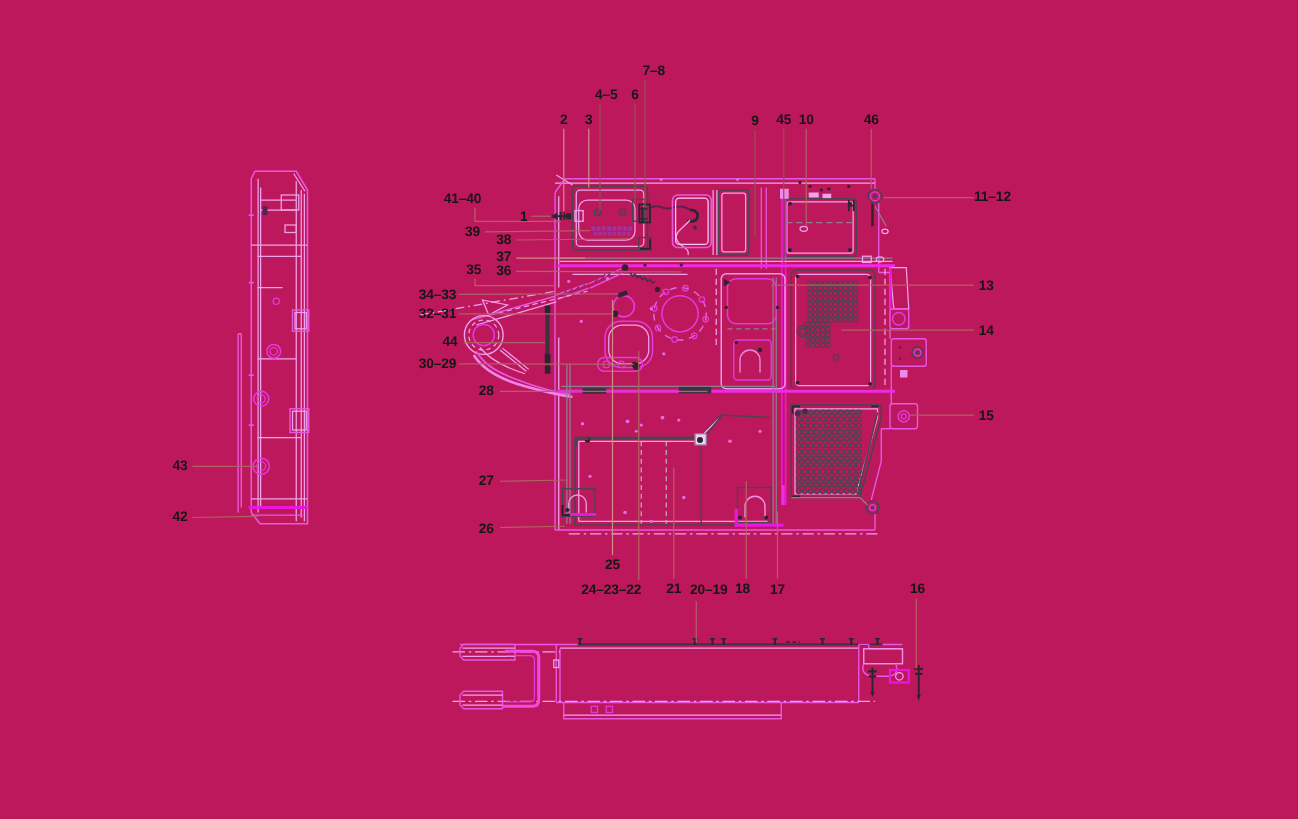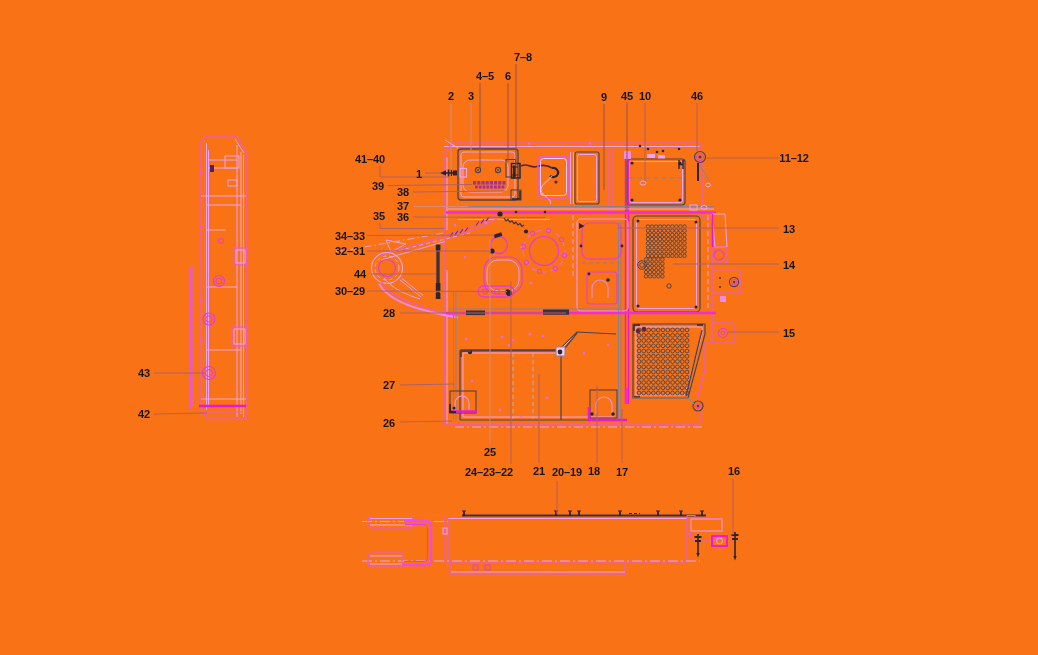--- a/index.html
+++ b/index.html
@@ -1,17 +1,17 @@
 <!DOCTYPE html>
 <html><head>
 <meta charset="utf-8">
 <style>
   html,body{margin:0;padding:0;background:#ffffff;}
   body{width:1038px;height:655px;overflow:hidden;font-family:"Liberation Sans",sans-serif;}
-  #stage{position:relative;width:1038px;height:655px;background:#f97316;}
+  #stage{position:relative;width:1038px;height:655px;background:#be185d;}
   svg{display:block;}
   .callout-text{font-family:"Liberation Sans","DejaVu Sans",sans-serif;font-weight:bold;font-size:11px;letter-spacing:-0.1px;}
 </style>
 </head>
 <body>
 
 <div id="stage">
 <svg id="cnv" width="1038" height="655" viewBox="0 0 1038 655">
 
   <g fill="none">

